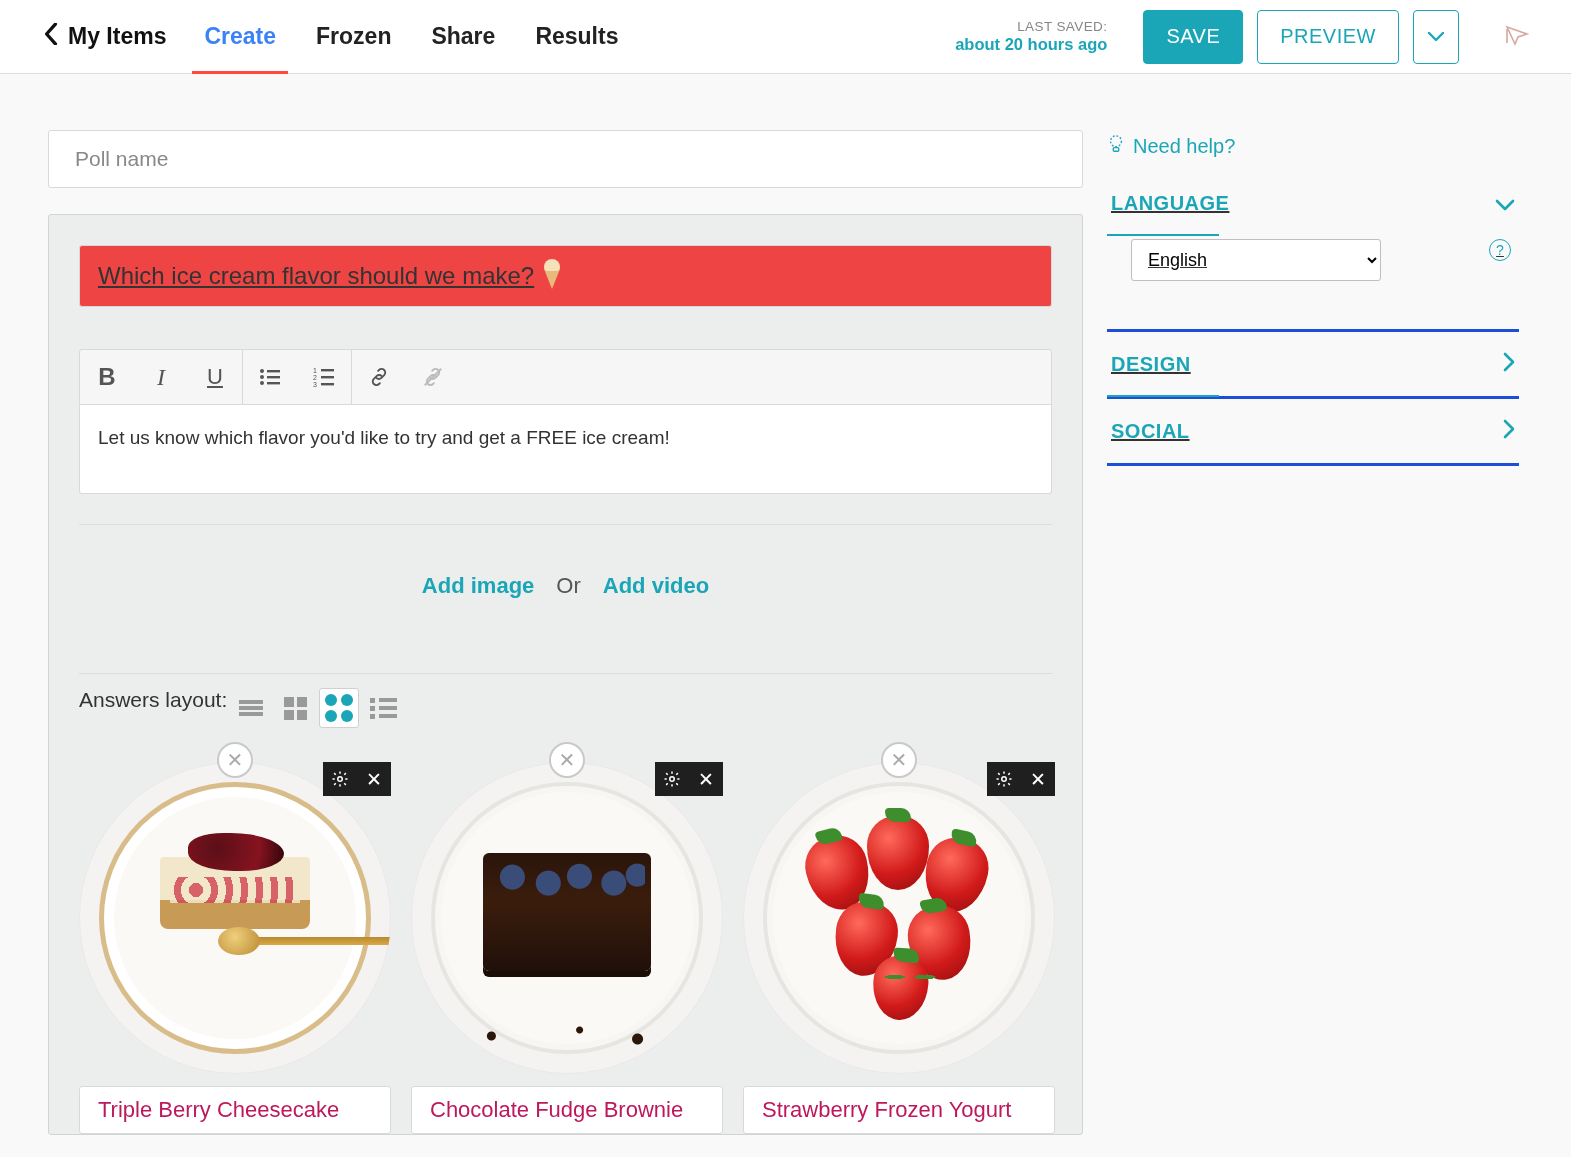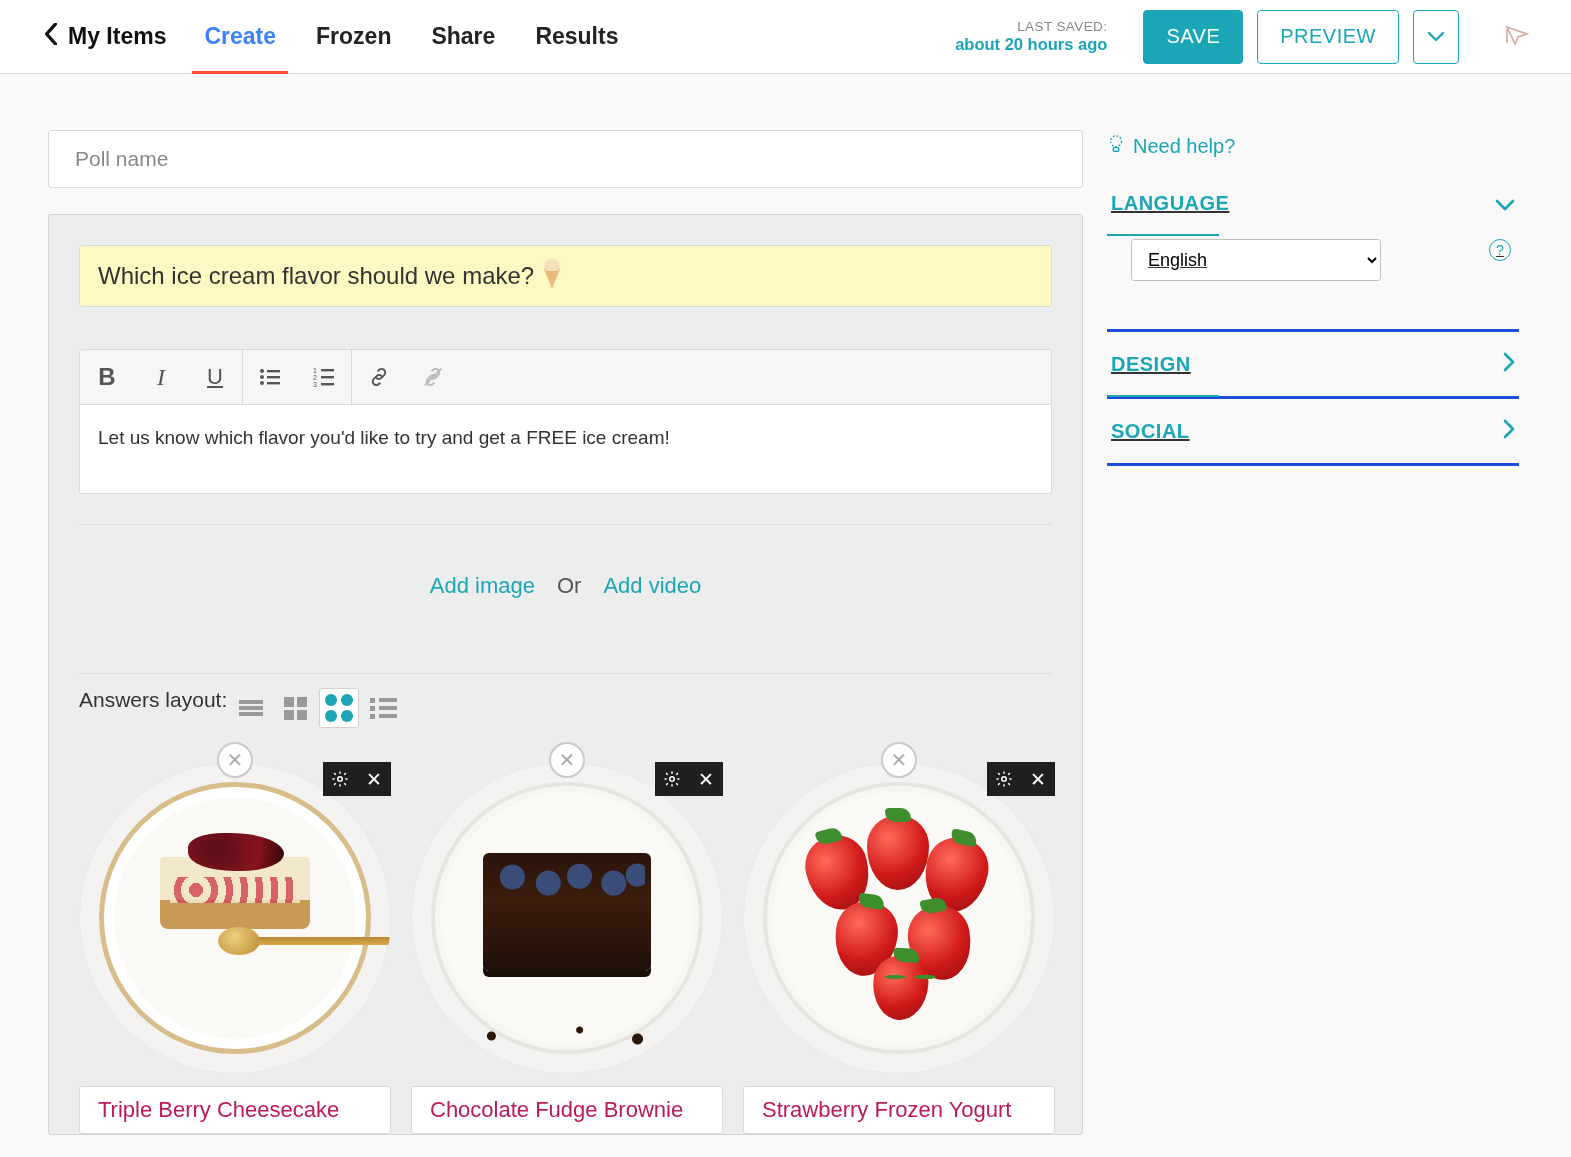--- a/index.html
+++ b/index.html
@@ -94,29 +94,30 @@
 
   .editor-box {
     border: 1px solid #d3d3d3;
     border-radius: 3px;
     background: #eceded;
     padding: 30px 30px 0;
   }
 
   .question-input {
     width: 100%;
-    background: #fef9c3;
+    background: #ef4444;
     border: 1px solid #d9d9d9;
     border-radius: 3px;
     padding: 16px 18px;
     font-size: 24px;
     color: #333;
     display:flex;
     align-items:center;
     gap:10px;
+    text-decoration:underline;
   }
   .emoji-cone{
     display:inline-block;
     width:0;height:0;
     border-left:8px solid transparent;
     border-right:8px solid transparent;
     border-top:20px solid #e8b97a;
     position:relative;
     top:3px;
   }
@@ -167,21 +168,21 @@
   .hr { border:none; border-top:1px solid #ddd; margin-top:30px; }
 
   .media-row {
     display:flex;
     align-items:center;
     justify-content:center;
     gap:22px;
     padding:48px 0 44px;
     font-size:22px;
   }
-  .media-link { color:#1aa6b7; font-weight:400; cursor:pointer; }
+  .media-link { color:#1aa6b7; font-weight:700; cursor:pointer; }
   .media-or { color:#555; }
 
   .layout-row {
     display:flex;
     align-items:flex-start;
     padding:14px 0 8px;
     font-size:21px;
     color:#333;
   }
   .layout-icons { display:flex; align-items:center; gap:4px; margin-left:4px;}

